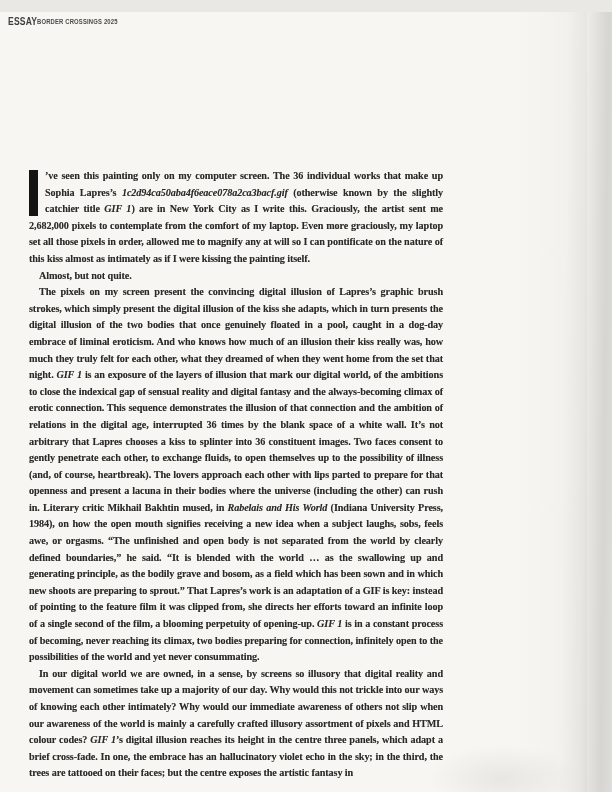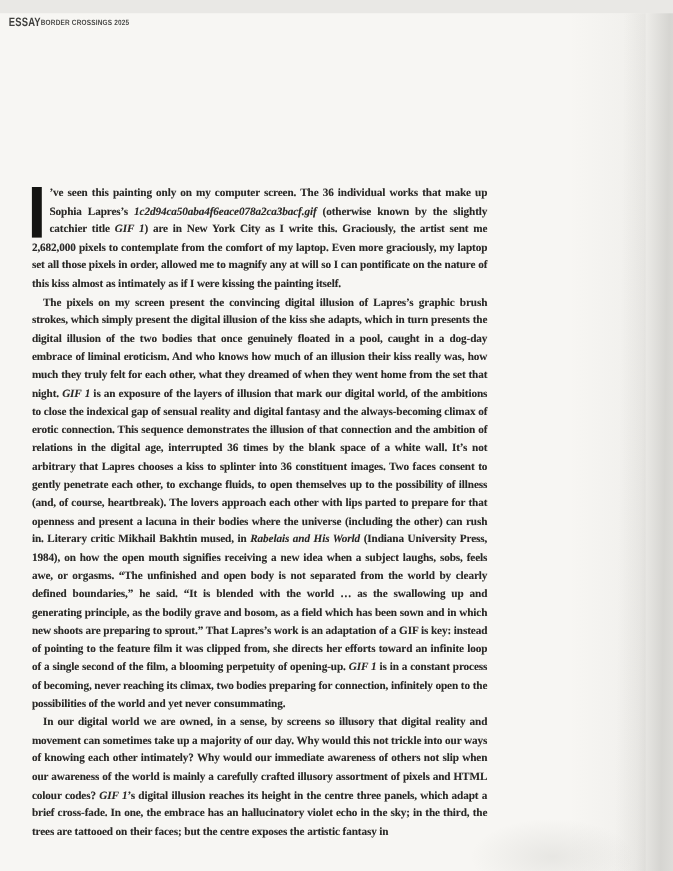--- a/index.html
+++ b/index.html
@@ -121,20 +121,21 @@
 
 <div class="page">
 
   <header class="masthead">
     <span class="section-label">ESSAY</span>
     <span class="publication-label">BORDER CROSSINGS 2025</span>
   </header>
 
   <main id="article-body" class="article">
       <p class="para first"><span class="dropcap">I</span><span>’ve seen this painting only on my computer screen. The 36 individual works that make up Sophia Lapres’s </span><em>1c2d94ca50aba4f6eace078a2ca3bacf.gif</em><span> (otherwise known by the slightly catchier title </span><em>GIF 1</em><span>) are in New York City as I write this. Graciously, the artist sent me 2,682,000 pixels to contemplate from the comfort of my laptop. Even more graciously, my laptop set all those pixels in order, allowed me to magnify any at will so I can pontificate on the nature of this kiss almost as intimately as if I were kissing the painting itself.</span></p>
+      <p class="para"><span>Almost, but not quite.</span></p>
       <p class="para"><span>The pixels on my screen present the convincing digital illusion of Lapres’s graphic brush strokes, which simply present the digital illusion of the kiss she adapts, which in turn presents the digital illusion of the two bodies that once genuinely floated in a pool, caught in a dog-day embrace of liminal eroticism. And who knows how much of an illusion their kiss really was, how much they truly felt for each other, what they dreamed of when they went home from the set that night. </span><em>GIF 1</em><span> is an exposure of the layers of illusion that mark our digital world, of the ambitions to close the indexical gap of sensual reality and digital fantasy and the always-becoming climax of erotic connection. This sequence demonstrates the illusion of that connection and the ambition of relations in the digital age, interrupted 36 times by the blank space of a white wall. It’s not arbitrary that Lapres chooses a kiss to splinter into 36 constituent images. Two faces consent to gently penetrate each other, to exchange fluids, to open themselves up to the possibility of illness (and, of course, heartbreak). The lovers approach each other with lips parted to prepare for that openness and present a lacuna in their bodies where the universe (including the other) can rush in. Literary critic Mikhail Bakhtin mused, in </span><em>Rabelais and His World</em><span> (Indiana University Press, 1984), on how the open mouth signifies receiving a new idea when a subject laughs, sobs, feels awe, or orgasms. “The unfinished and open body is not separated from the world by clearly defined boundaries,” he said. “It is blended with the world … as the swallowing up and generating principle, as the bodily grave and bosom, as a field which has been sown and in which new shoots are preparing to sprout.” That Lapres’s work is an adaptation of a GIF is key: instead of pointing to the feature film it was clipped from, she directs her efforts toward an infinite loop of a single second of the film, a blooming perpetuity of opening-up. </span><em>GIF 1</em><span> is in a constant process of becoming, never reaching its climax, two bodies preparing for connection, infinitely open to the possibilities of the world and yet never consummating.</span></p>
       <p class="para"><span>In our digital world we are owned, in a sense, by screens so illusory that digital reality and movement can sometimes take up a majority of our day. Why would this not trickle into our ways of knowing each other intimately? Why would our immediate awareness of others not slip when our awareness of the world is mainly a carefully crafted illusory assortment of pixels and HTML colour codes? </span><em>GIF 1</em><span>’s digital illusion reaches its height in the centre three panels, which adapt a brief cross-fade. In one, the embrace has an hallucinatory violet echo in the sky; in the third, the trees are tattooed on their faces; but the centre exposes the artistic fantasy in</span></p>
     </main>
 
   <div class="scan-soft"></div>
   <div class="scan-band"></div>
   <div class="corner-smudge"></div>
 
 </div>
 

